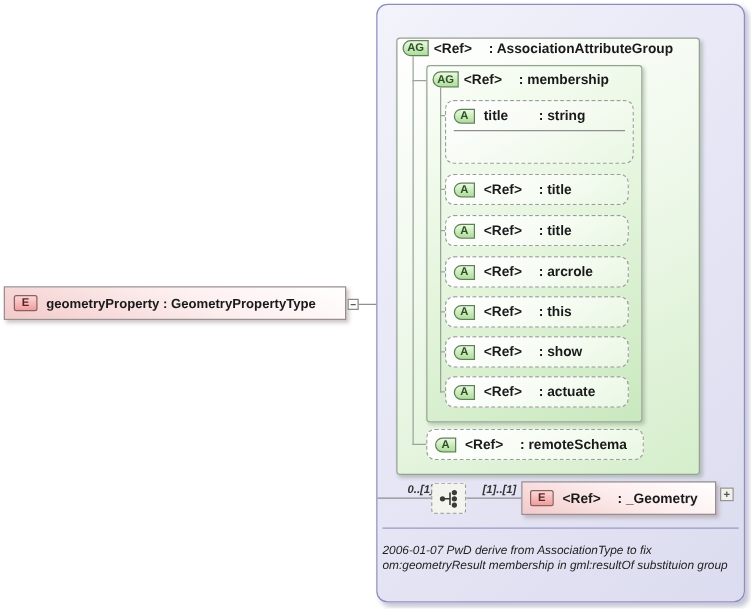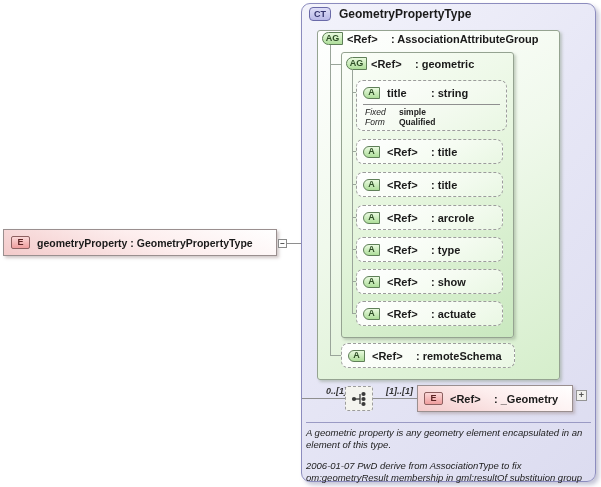--- a/index.html
+++ b/index.html
@@ -86,90 +86,76 @@
   <div class="abs ebox" style="left:3px;top:229px;width:274px;height:27px;padding-left:7px;">
     <span class="badge badge-e">E</span>
     <span class="lbl-sm row-gap">geometryProperty : GeometryPropertyType</span>
   </div>
 
   <div class="abs toggle-box" style="left:278px;top:239px;">−</div>
   <div class="abs conn-line" style="left:287px;top:243px;width:14px;"></div>
 
   <div class="abs ct-box" style="left:301px;top:3px;width:295px;height:479px;"></div>
 
-  <div class="abs" style="left:309px;top:7px;display:flex;align-items:center;">
-    <span class="badge badge-ct">CT</span>
-    <span class="hdr-title">GeometryPropertyType</span>
-  </div>
 
   <div class="abs grp-box" style="left:317px;top:30px;width:243px;height:350px;"></div>
   <div class="abs" style="left:322px;top:32px;display:flex;align-items:center;">
     <span class="badge badge-ag">AG</span>
     <span class="ref" style="margin-left:4px;">&lt;Ref&gt;</span>
     <span class="lbl">: AssociationAttributeGroup</span>
   </div>
 
   <div class="abs vline" style="left:330px;top:45px;height:311px;"></div>
   <div class="abs hline" style="left:330px;top:64px;width:11px;"></div>
   <div class="abs hline" style="left:330px;top:355px;width:11px;"></div>
 
   <div class="abs grp-box inner" style="left:341px;top:52px;width:173px;height:286px;"></div>
   <div class="abs" style="left:346px;top:57px;display:flex;align-items:center;">
     <span class="badge badge-ag">AG</span>
     <span class="ref" style="margin-left:4px;">&lt;Ref&gt;</span>
-    <span class="lbl">: geometric</span>
+    <span class="lbl">: membership</span>
   </div>
 
   <div class="abs vline" style="left:352px;top:70px;height:244px;"></div>
   <div class="abs hline" style="left:352px;top:92px;width:5px;"></div>
   <div class="abs hline" style="left:352px;top:151px;width:5px;"></div>
   <div class="abs hline" style="left:352px;top:184px;width:5px;"></div>
   <div class="abs hline" style="left:352px;top:217px;width:5px;"></div>
   <div class="abs hline" style="left:352px;top:249px;width:5px;"></div>
   <div class="abs hline" style="left:352px;top:281px;width:5px;"></div>
   <div class="abs hline" style="left:352px;top:313px;width:5px;"></div>
 
   <div class="abs type-box" style="left:356px;top:80px;width:151px;height:51px;">
     <div style="display:flex;align-items:center;height:23px;padding-left:6px;">
       <span class="badge badge-a">A</span>
       <span class="ref" style="margin-left:7px;">title</span>
       <span class="lbl">: string</span>
     </div>
     <div style="height:1px;background:#8f8f8f;margin:0 6px;"></div>
-    <div style="padding:2px 0 0 8px;">
-      <div style="display:flex;">
-        <span class="fact-label">Fixed</span>
-        <span class="fact-value">simple</span>
-      </div>
-      <div style="display:flex;">
-        <span class="fact-label">Form</span>
-        <span class="fact-value">Qualified</span>
-      </div>
-    </div>
   </div>
 
   <div class="abs dash-box" style="left:356px;top:139px;width:147px;height:25px;padding-left:6px;">
     <span class="badge badge-a">A</span>
     <span class="ref" style="margin-left:7px;">&lt;Ref&gt;</span>
     <span class="lbl">: title</span>
   </div>
   <div class="abs dash-box" style="left:356px;top:172px;width:147px;height:25px;padding-left:6px;">
     <span class="badge badge-a">A</span>
     <span class="ref" style="margin-left:7px;">&lt;Ref&gt;</span>
     <span class="lbl">: title</span>
   </div>
   <div class="abs dash-box" style="left:356px;top:205px;width:147px;height:25px;padding-left:6px;">
     <span class="badge badge-a">A</span>
     <span class="ref" style="margin-left:7px;">&lt;Ref&gt;</span>
     <span class="lbl">: arcrole</span>
   </div>
   <div class="abs dash-box" style="left:356px;top:237px;width:147px;height:25px;padding-left:6px;">
     <span class="badge badge-a">A</span>
     <span class="ref" style="margin-left:7px;">&lt;Ref&gt;</span>
-    <span class="lbl">: type</span>
+    <span class="lbl">: this</span>
   </div>
   <div class="abs dash-box" style="left:356px;top:269px;width:147px;height:25px;padding-left:6px;">
     <span class="badge badge-a">A</span>
     <span class="ref" style="margin-left:7px;">&lt;Ref&gt;</span>
     <span class="lbl">: show</span>
   </div>
   <div class="abs dash-box" style="left:356px;top:301px;width:147px;height:25px;padding-left:6px;">
     <span class="badge badge-a">A</span>
     <span class="ref" style="margin-left:7px;">&lt;Ref&gt;</span>
     <span class="lbl">: actuate</span>
@@ -198,17 +184,16 @@
 
   <div class="abs ebox" style="left:417px;top:385px;width:156px;height:27px;padding-left:6px;">
     <span class="badge badge-e">E</span>
     <span class="ref" style="margin-left:7px;">&lt;Ref&gt;</span>
     <span class="lbl">: _Geometry</span>
   </div>
   <div class="abs plus-box" style="left:576px;top:390px;">+</div>
 
   <div class="abs sep-line" style="left:306px;top:422px;width:285px;"></div>
   <div class="abs" style="left:306px;top:427px;width:288px;">
-    <div class="footer-text">A geometric property is any geometry element encapsulated in an element of this type.</div>
     <div class="footer-text" style="margin-top:8px;">2006-01-07 PwD derive from AssociationType to fix om:geometryResult membership in gml:resultOf substituion group</div>
   </div>
 
 </div>
 
 </body></html>

